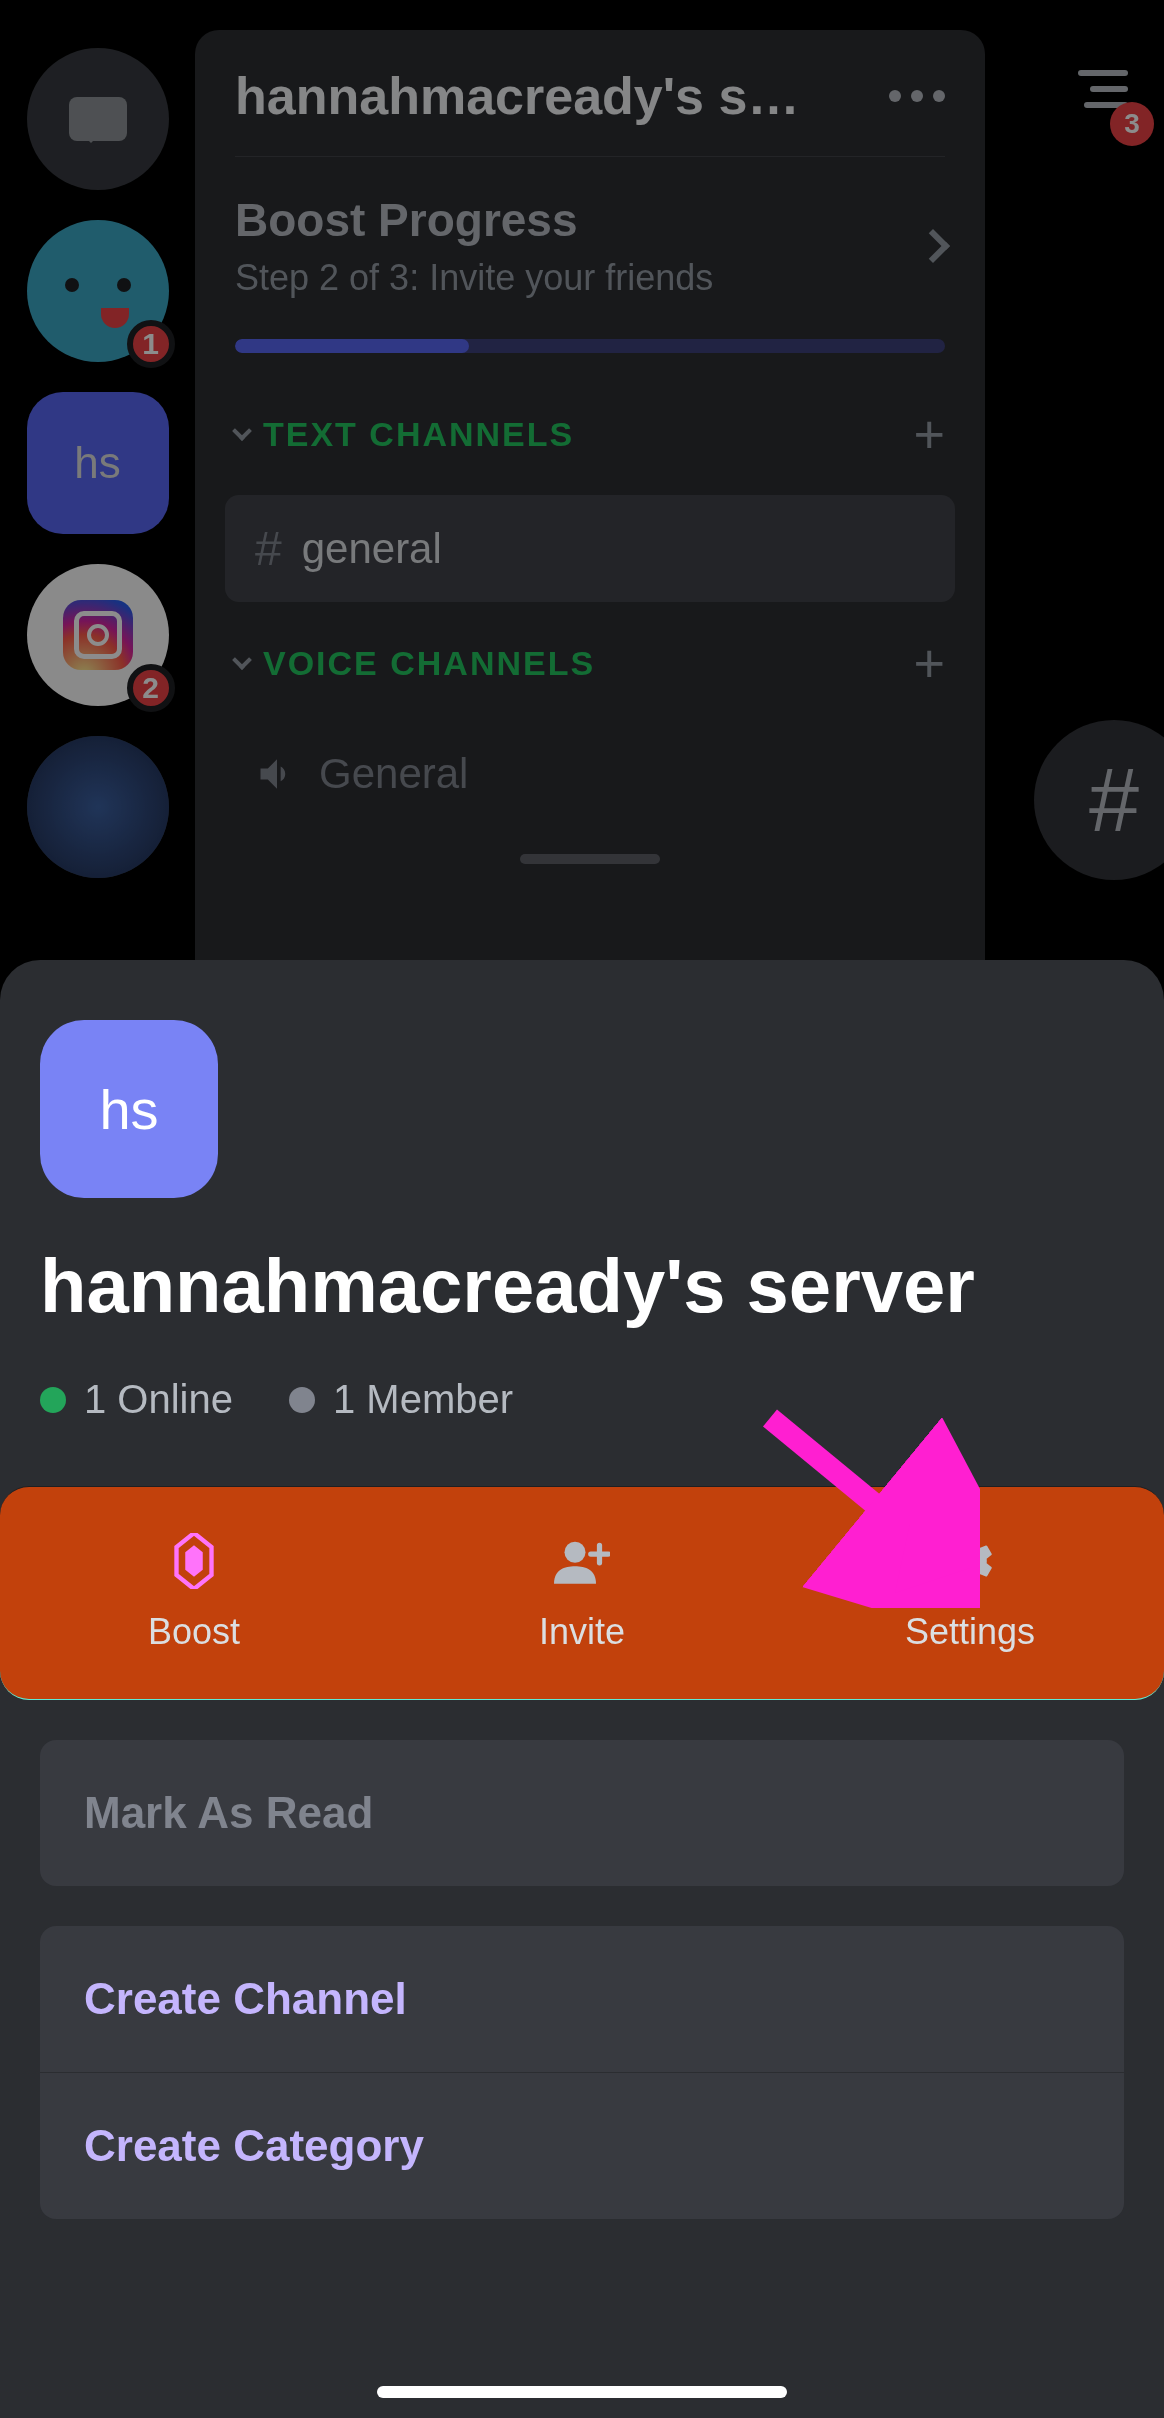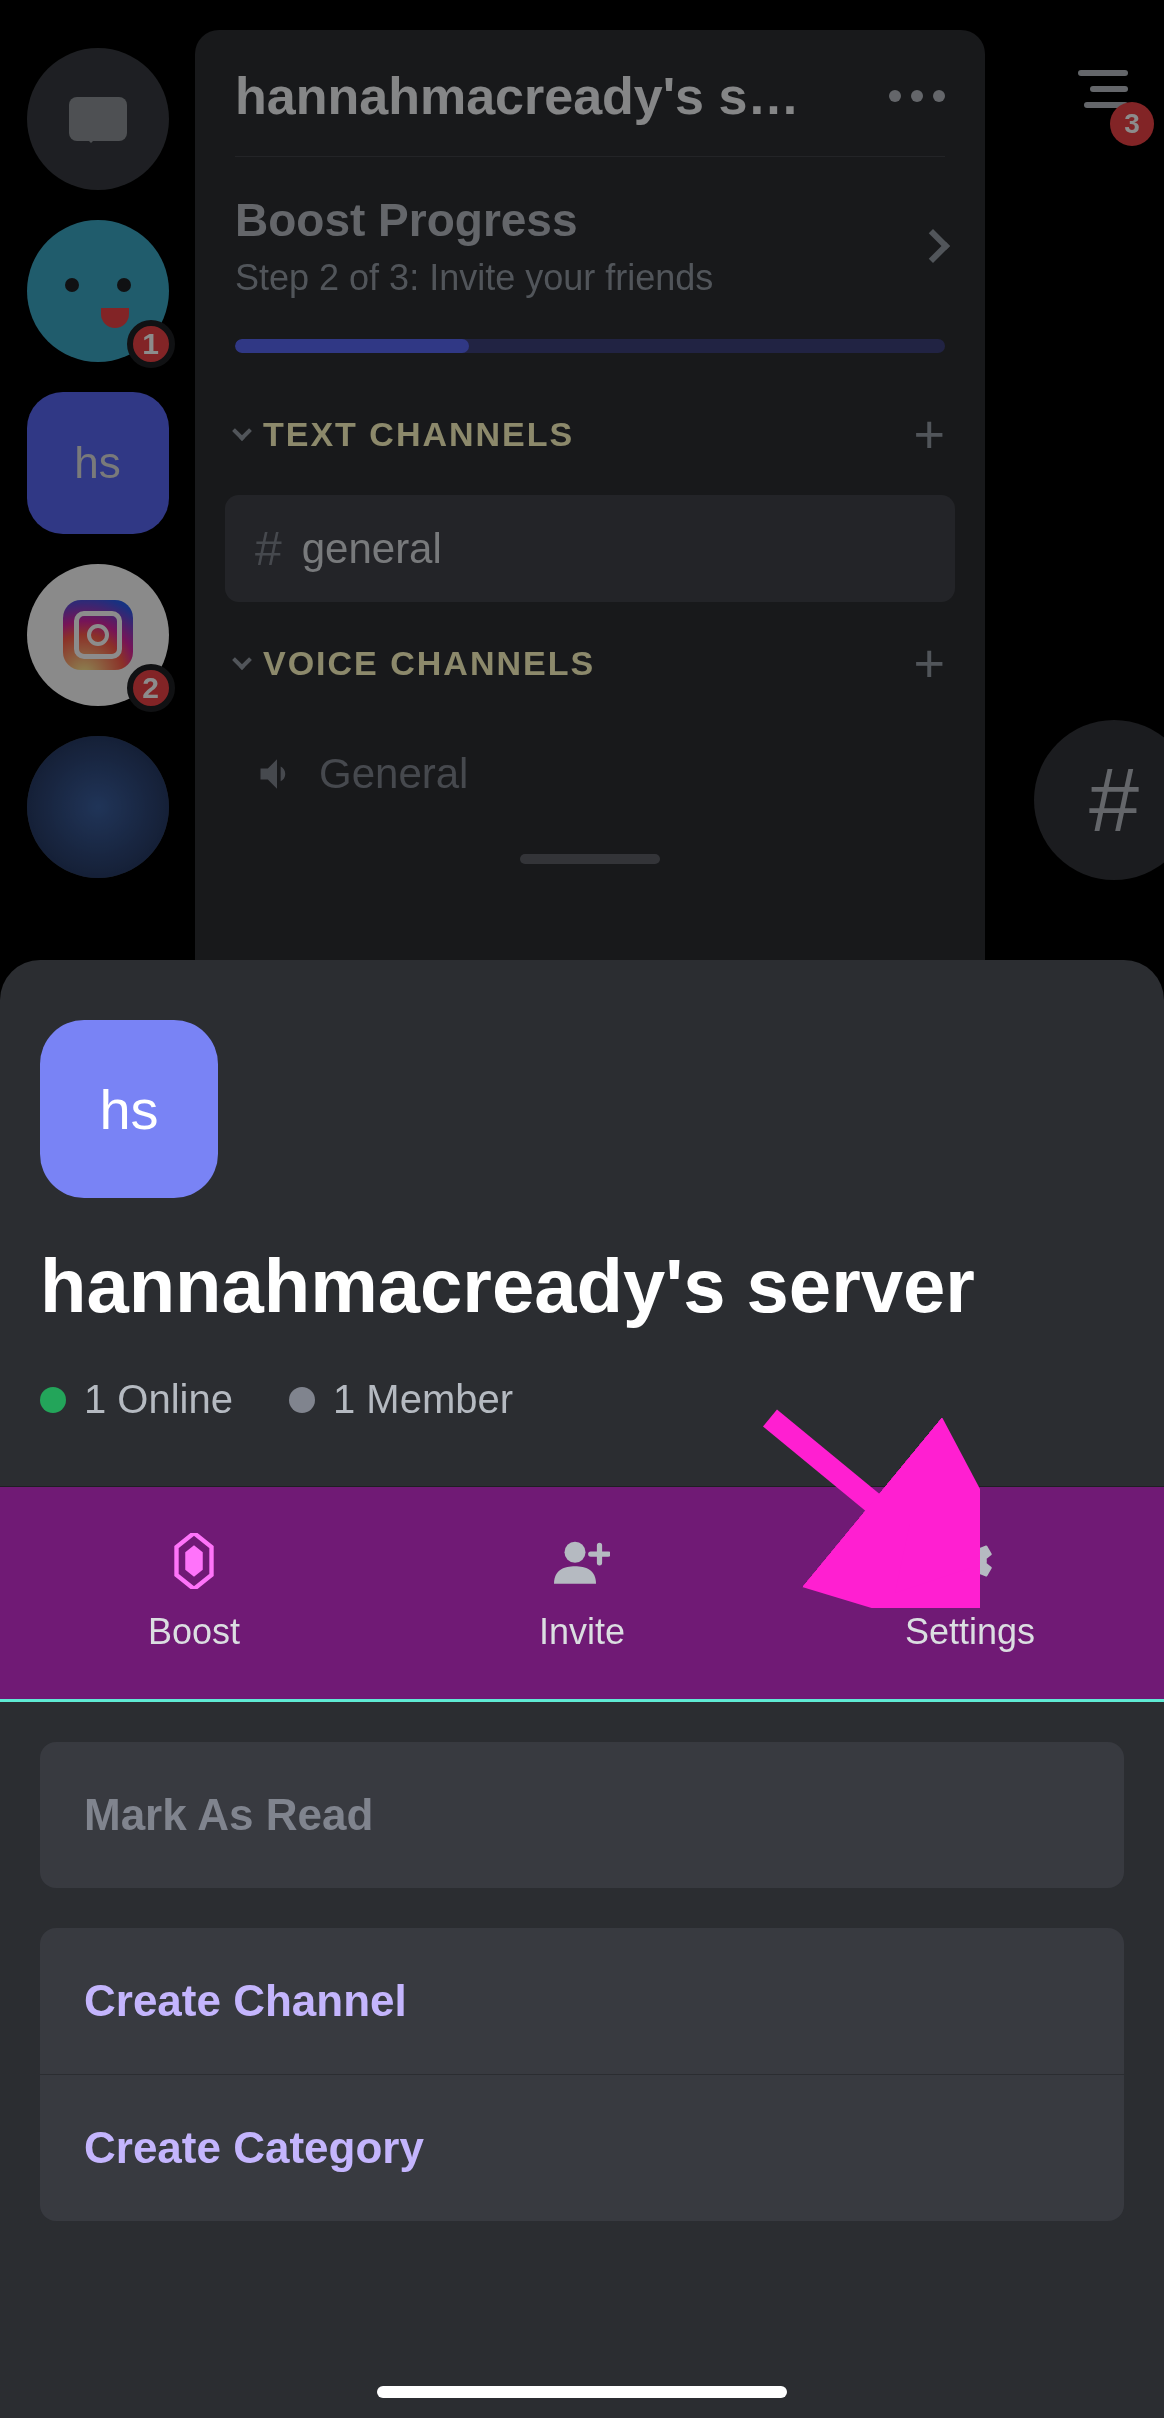--- a/index.html
+++ b/index.html
@@ -197,21 +197,21 @@
   }
   .category-row {
     display: flex;
     align-items: center;
     justify-content: space-between;
     padding: 20px 40px;
   }
   .category-label {
     font-size: 34px;
     font-weight: 700;
-    color: #fef9c3;
+    color: #22c55e;
     letter-spacing: 2px;
     display: flex;
     align-items: center;
     gap: 14px;
   }
   .category-chev {
     width: 14px; height: 14px;
     border-right: 4px solid #949ba4;
     border-bottom: 4px solid #949ba4;
     transform: rotate(45deg);
@@ -344,23 +344,24 @@
     border-radius: 50%;
   }
   .dot-grey {
     width: 26px; height: 26px;
     background: #80848e;
     border-radius: 50%;
   }
   .action-bar {
     margin: 0 -40px;
     border-top: 1px solid #1e1f22;
-    border-bottom: 3px solid #5eead4;
-    background: #701a75;
-    display: flex;
+    border-bottom: 1px solid #5eead4;
+    background: #c2410c;
+    display: flex;
+    border-radius: 29px;
   }
   .action-btn {
     flex: 1;
     padding: 46px 0;
     display: flex;
     flex-direction: column;
     align-items: center;
     gap: 22px;
   }
   .action-label {

